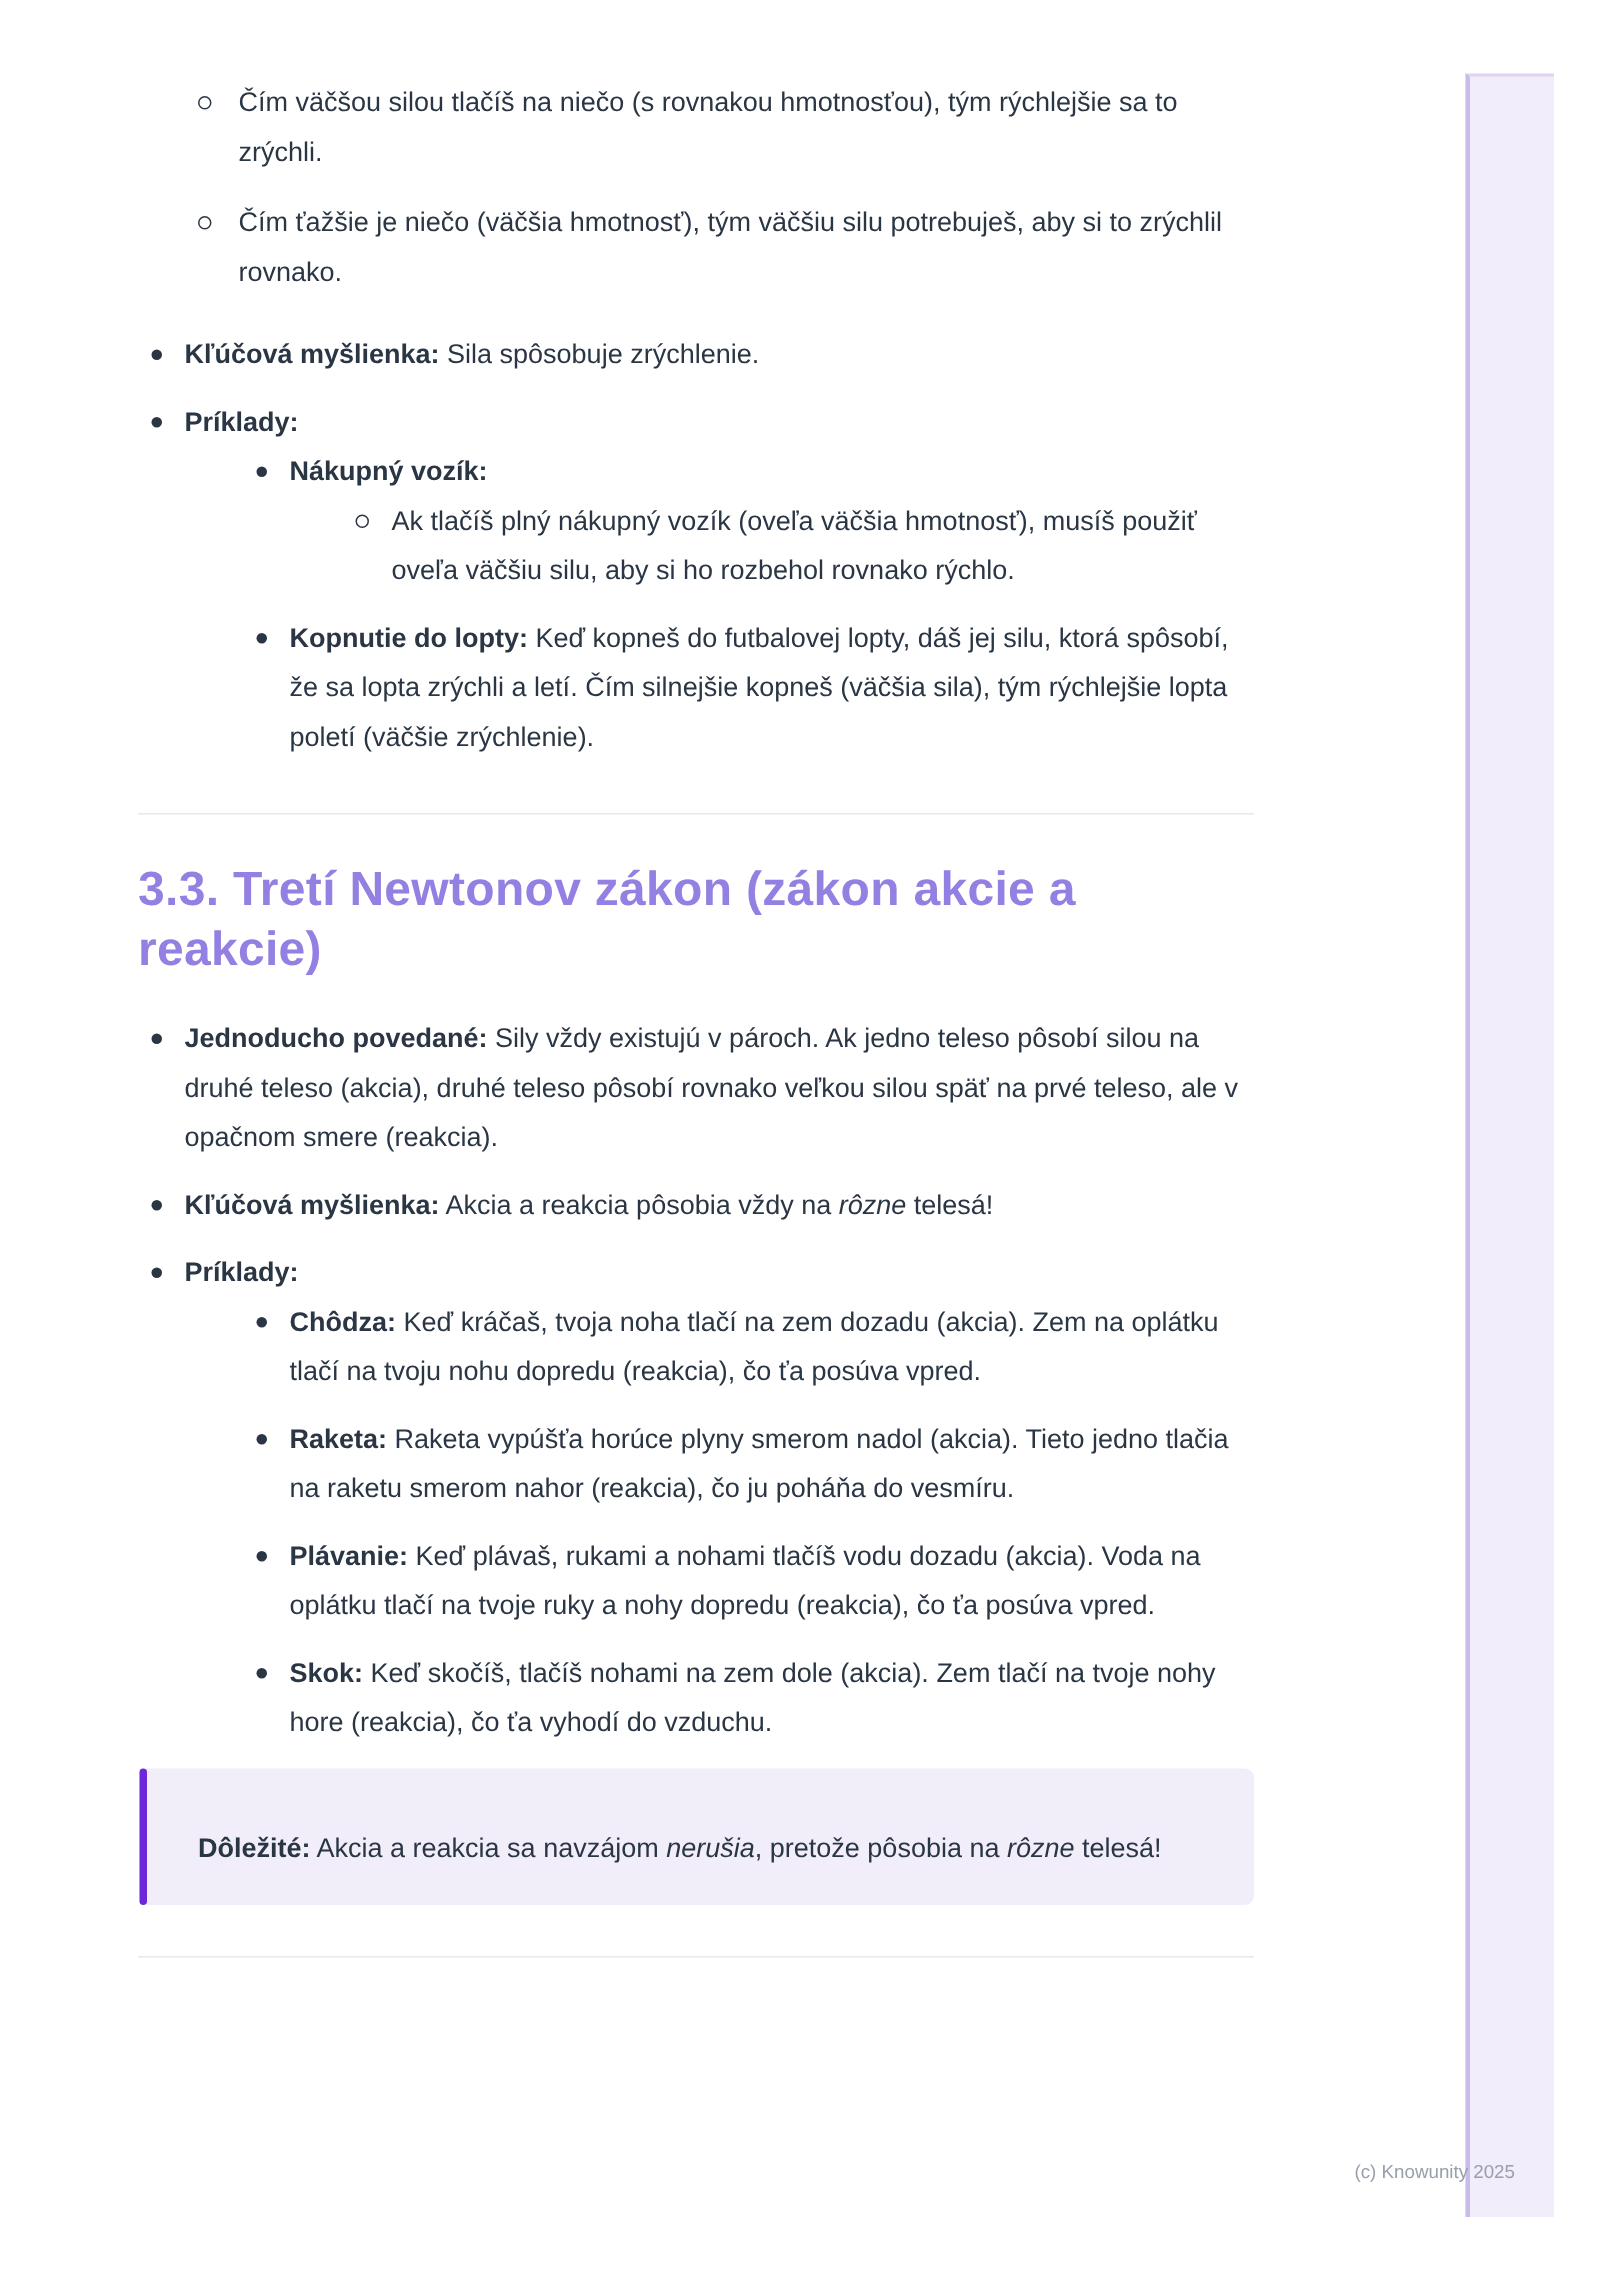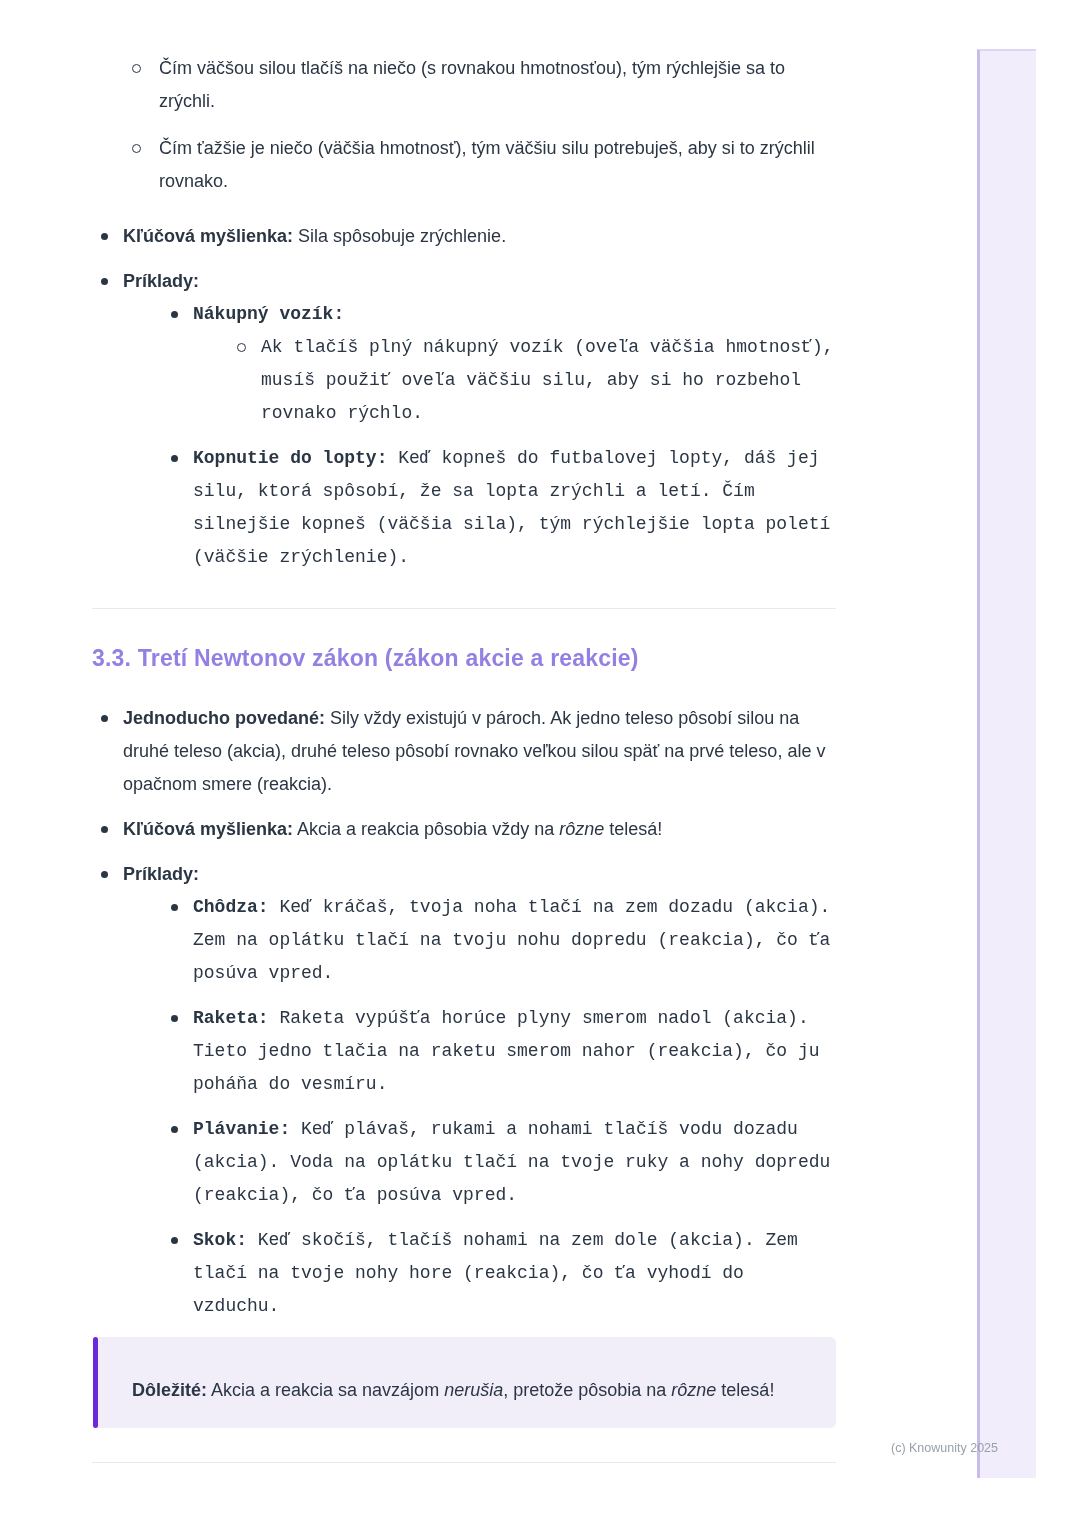--- a/index.html
+++ b/index.html
@@ -40,21 +40,21 @@
 
   ul { list-style: none; margin: 0; padding: 0; }
   li { position: relative; }
   li + li { margin-top: 12px; }
   .toplist li + li { margin-top: 14px; }
   .mainlist { margin-top: 22px; }
 
   .li-top { padding-left: 67px; }
   .li-1   { padding-left: 31px; }
   ul.sub  { margin-left: 35px; }
-  .li-2   { padding-left: 35px; font-family: Liberation Mono, monospace; }
+  .li-2   { padding-left: 35px; }
   ul.sub2 { margin-left: 34px; }
   .li-3   { padding-left: 34px; }
 
   .dot {
     position: absolute;
     top: 13px;
     width: 7px; height: 7px;
     border-radius: 50%;
     background: #2b3645;
   }
@@ -76,21 +76,21 @@
 
   hr.divider {
     border: none;
     border-top: 1px solid #e8e8ee;
     margin: 34px 0 0 0;
     width: 100%;
   }
 
   .section-heading {
     margin: 29px 0 0 0;
-    font-size: 23px;
+    font-size: 32px;
     line-height: 40px;
     font-weight: bold;
     color: #9480e2;
     letter-spacing: 0.2px;
   }
 
   .lead { margin: 25px 0 0 0; }
   .mainlist-2 { margin-top: 24px; }
 
   .callout {
@@ -108,21 +108,21 @@
     width: 5px;
     border-radius: 4px;
     background: #6d28d9;
   }
 
   .divider-bottom { margin-top: 33px; }
 
   .footer {
     position: absolute;
     top: 1440px;
-    right: 82px;
+    right: 70px;
     font-size: 12.5px;
     line-height: 16px;
     color: #99a0ab;
     z-index: 3;
   }
 </style>
 </head>
 <body>
 
 <div class="page">

